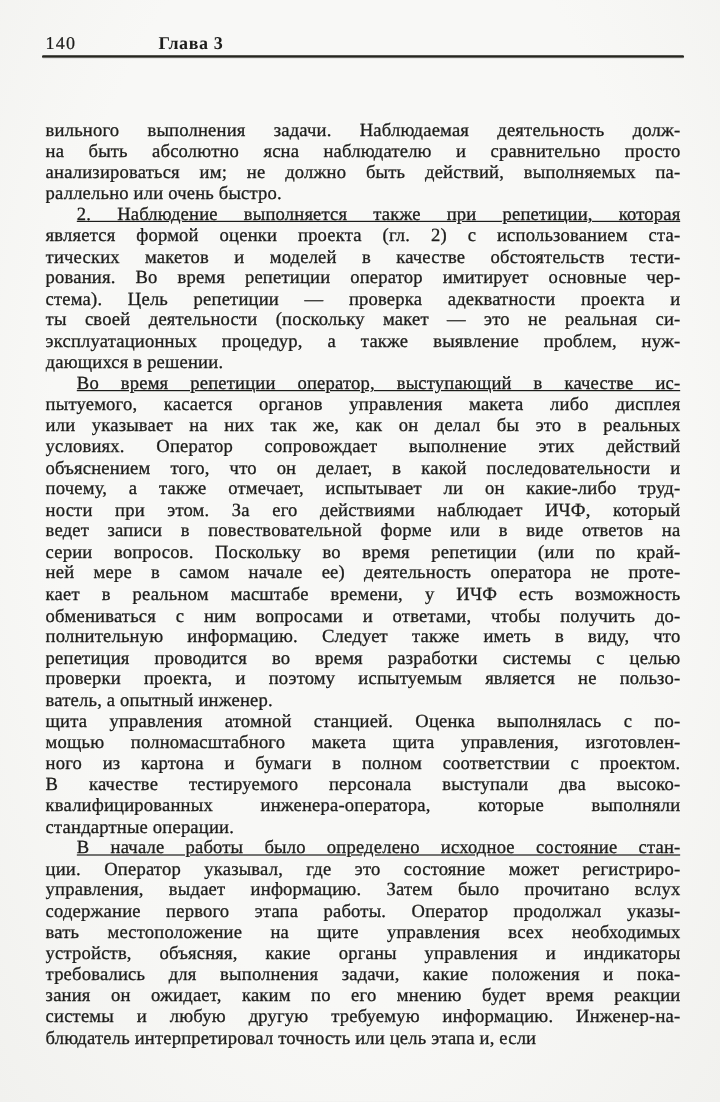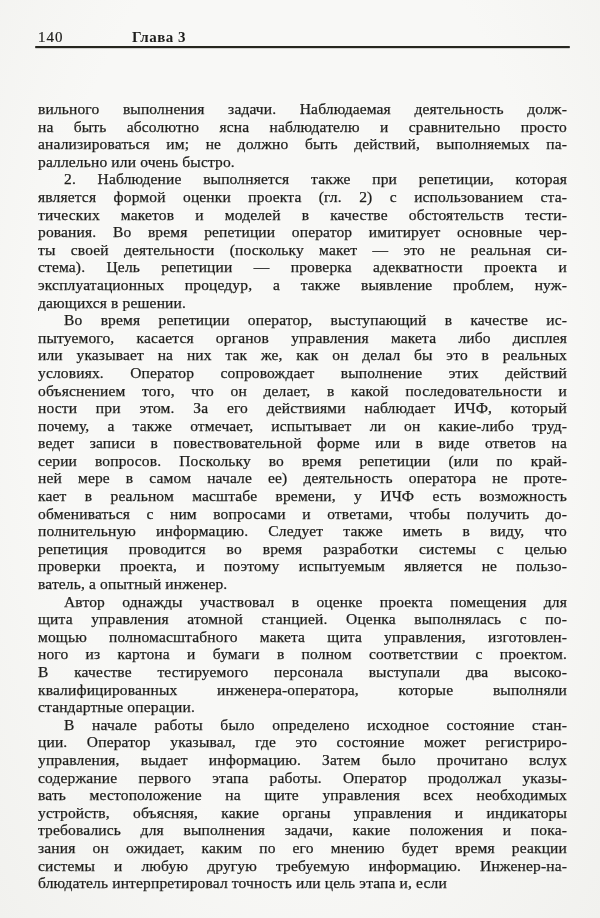--- a/index.html
+++ b/index.html
@@ -69,20 +69,21 @@
     text-align: justify;
     text-align-last: justify;
     -webkit-text-stroke: 0.25px currentColor;
     overflow: hidden;
   }
   .line.last-line {
     text-align-last: left;
   }
   .line.first-indent {
     text-indent: 26px;
+    text-decoration: underline;
   }
 </style>
 </head>
 <body>
 
 <div class="scan-page">
   <div class="page-header">
     <span class="page-number">140</span>
     <span class="chapter-title">Глава 3</span>
   </div>
@@ -92,45 +93,44 @@
         <div class="line">вильного выполнения задачи. Наблюдаемая деятельность долж-</div>
         <div class="line">на быть абсолютно ясна наблюдателю и сравнительно просто</div>
         <div class="line">анализироваться им; не должно быть действий, выполняемых па-</div>
         <div class="line last-line">раллельно или очень быстро.</div>
       </div>
       <div class="paragraph">
         <div class="line first-indent">2. Наблюдение выполняется также при репетиции, которая</div>
         <div class="line">является формой оценки проекта (гл. 2) с использованием ста-</div>
         <div class="line">тических макетов и моделей в качестве обстоятельств тести-</div>
         <div class="line">рования. Во время репетиции оператор имитирует основные чер-</div>
+        <div class="line">стема). Цель репетиции — проверка адекватности проекта и</div>
         <div class="line">ты своей деятельности (поскольку макет — это не реальная си-</div>
-        <div class="line">стема). Цель репетиции — проверка адекватности проекта и</div>
         <div class="line">эксплуатационных процедур, а также выявление проблем, нуж-</div>
         <div class="line last-line">дающихся в решении.</div>
       </div>
       <div class="paragraph">
         <div class="line first-indent">Во время репетиции оператор, выступающий в качестве ис-</div>
         <div class="line">пытуемого, касается органов управления макета либо дисплея</div>
         <div class="line">или указывает на них так же, как он делал бы это в реальных</div>
         <div class="line">условиях. Оператор сопровождает выполнение этих действий</div>
         <div class="line">объяснением того, что он делает, в какой последовательности и</div>
+        <div class="line">почему, а также отмечает, испытывает ли он какие-либо труд-</div>
         <div class="line">ности при этом. За его действиями наблюдает ИЧФ, который</div>
-        <div class="line">почему, а также отмечает, испытывает ли он какие-либо труд-</div>
         <div class="line">ведет записи в повествовательной форме или в виде ответов на</div>
         <div class="line">серии вопросов. Поскольку во время репетиции (или по край-</div>
         <div class="line">ней мере в самом начале ее) деятельность оператора не проте-</div>
         <div class="line">кает в реальном масштабе времени, у ИЧФ есть возможность</div>
         <div class="line">обмениваться с ним вопросами и ответами, чтобы получить до-</div>
         <div class="line">полнительную информацию. Следует также иметь в виду, что</div>
         <div class="line">репетиция проводится во время разработки системы с целью</div>
         <div class="line">проверки проекта, и поэтому испытуемым является не пользо-</div>
         <div class="line last-line">ватель, а опытный инженер.</div>
       </div>
       <div class="paragraph">
-        <div class="line first-indent">Автор однажды участвовал в оценке проекта помещения для</div>
         <div class="line">щита управления атомной станцией. Оценка выполнялась с по-</div>
         <div class="line">мощью полномасштабного макета щита управления, изготовлен-</div>
         <div class="line">ного из картона и бумаги в полном соответствии с проектом.</div>
         <div class="line">В качестве тестируемого персонала выступали два высоко-</div>
         <div class="line">квалифицированных инженера-оператора, которые выполняли</div>
         <div class="line last-line">стандартные операции.</div>
       </div>
       <div class="paragraph">
         <div class="line first-indent">В начале работы было определено исходное состояние стан-</div>
         <div class="line">ции. Оператор указывал, где это состояние может регистриро-</div>

